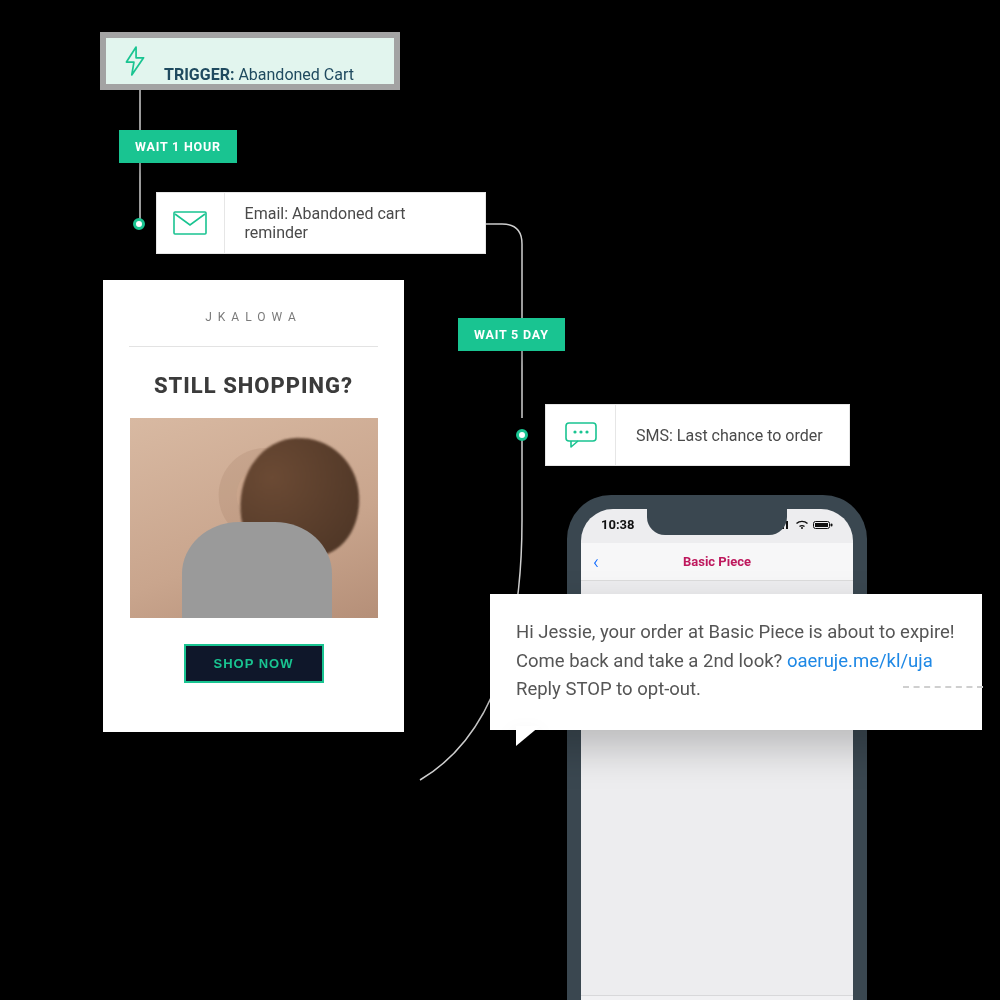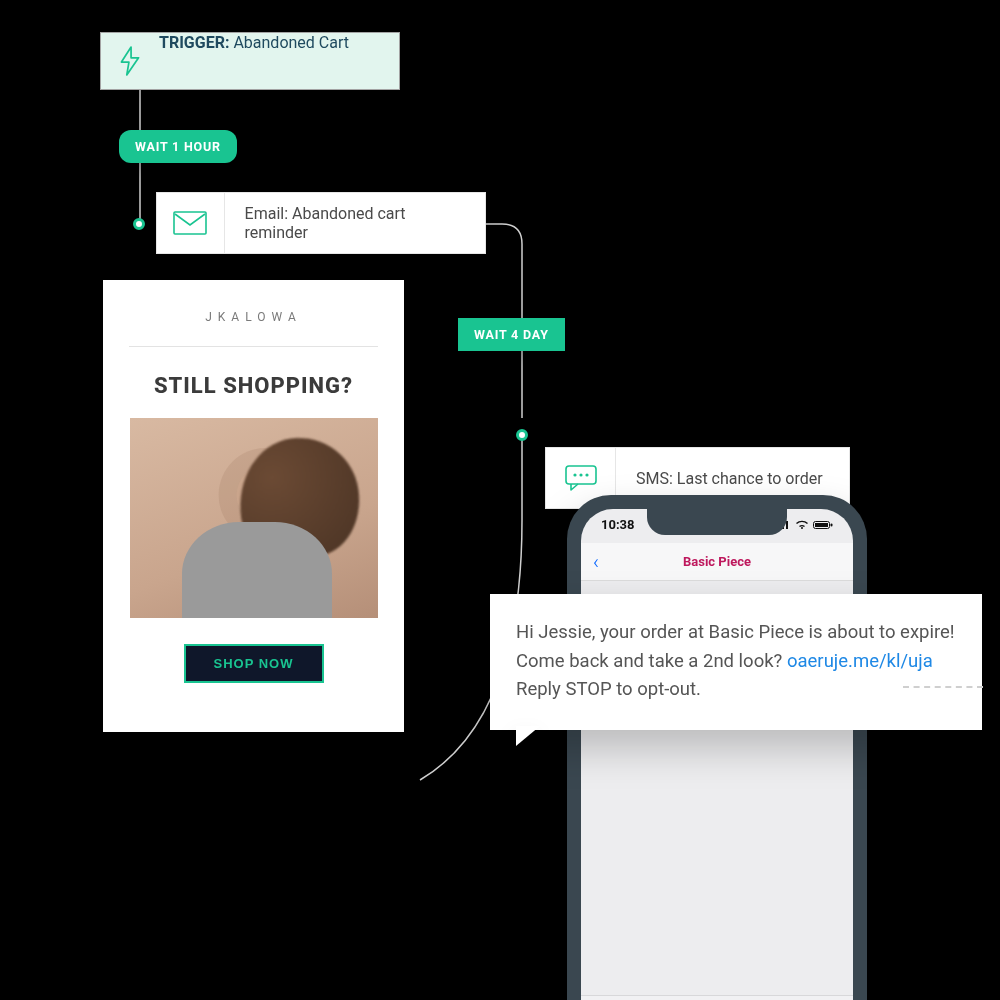--- a/index.html
+++ b/index.html
@@ -14,62 +14,62 @@
 
   
   .flow-lines { position: absolute; top: 0; left: 0; width: 1000px; height: 1000px; pointer-events: none; }
 
   
   .trigger-card {
     position: absolute;
     top: 32px; left: 100px;
     width: 300px; height: 58px;
     background: #e2f5ee;
-    border: 1px solid #a3a3a3;
-    display: flex; align-items: flex-start;
+    border: 6px solid #a3a3a3;
+    display: flex; align-items: flex-end;
     box-shadow: 0 4px 12px rgba(0,0,0,0.06);
   }
   .trigger-icon-box {
     width: 58px; height: 100%;
     display: flex; align-items: center; justify-content: center;
   }
   .trigger-text { font-size: 16px; color: #1f4a5f; }
   .trigger-text b { font-weight: 700; }
 
   
   .wait-badge {
     position: absolute;
     background: #19c491;
     color: #fff;
     font-size: 12.5px;
     font-weight: 700;
     letter-spacing: 0.8px;
     padding: 9px 16px;
     box-shadow: 0 6px 14px rgba(0,0,0,0.18);
   }
-  .wait-1 { top: 130px; left: 119px; border-radius: 12px; }
+  .wait-1 { top: 130px; left: 119px; }
   .wait-2 { top: 318px; left: 458px; }
 
   
   .step-card {
     position: absolute;
     background: #fff;
     border: 1px solid #e6e6e6;
     display: flex; align-items: center;
     height: 62px;
     box-shadow: 0 6px 16px rgba(0,0,0,0.1);
   }
   .step-icon-box {
     width: 70px; height: 100%;
     display: flex; align-items: center; justify-content: center;
     border-right: 1px solid #e6e6e6;
   }
   .step-label { padding: 0 20px; font-size: 16px; color: #4a4a4a; }
   .step-email { top: 192px; left: 156px; width: 330px; }
-  .step-sms { top: 404px; left: 545px; width: 305px; margin-top: 43px; }
+  .step-sms { top: 404px; left: 545px; width: 305px; }
 
   
   .node-dot {
     position: absolute;
     width: 12px; height: 12px;
     border-radius: 50%;
     background: #fff;
     border: 3px solid #19c491;
     transform: translate(-50%, -50%);
   }
@@ -230,21 +230,21 @@
   <div class="trigger-text">
     <b>TRIGGER:</b>
     <span>Abandoned Cart</span>
   </div>
 </div>
 
 <div class="wait-badge wait-1">
   <span>WAIT 1 HOUR</span>
 </div>
 <div class="wait-badge wait-2">
-  <span>WAIT 4 DAY</span>
+  <span>WAIT 5 DAY</span>
 </div>
 
 <div class="node-dot" style="top:224px; left:139px;"></div>
 <div class="step-card step-email">
   <div class="step-icon-box">
     <svg class="icon" width="34" height="24" viewBox="0 0 34 24">
       <rect x="1" y="1" width="32" height="22" rx="1" fill="none" stroke="#19c491" stroke-width="1.6"></rect>
       <path d="M2 3 L17 14 L32 3" fill="none" stroke="#19c491" stroke-width="1.6"></path>
     </svg>
   </div>

